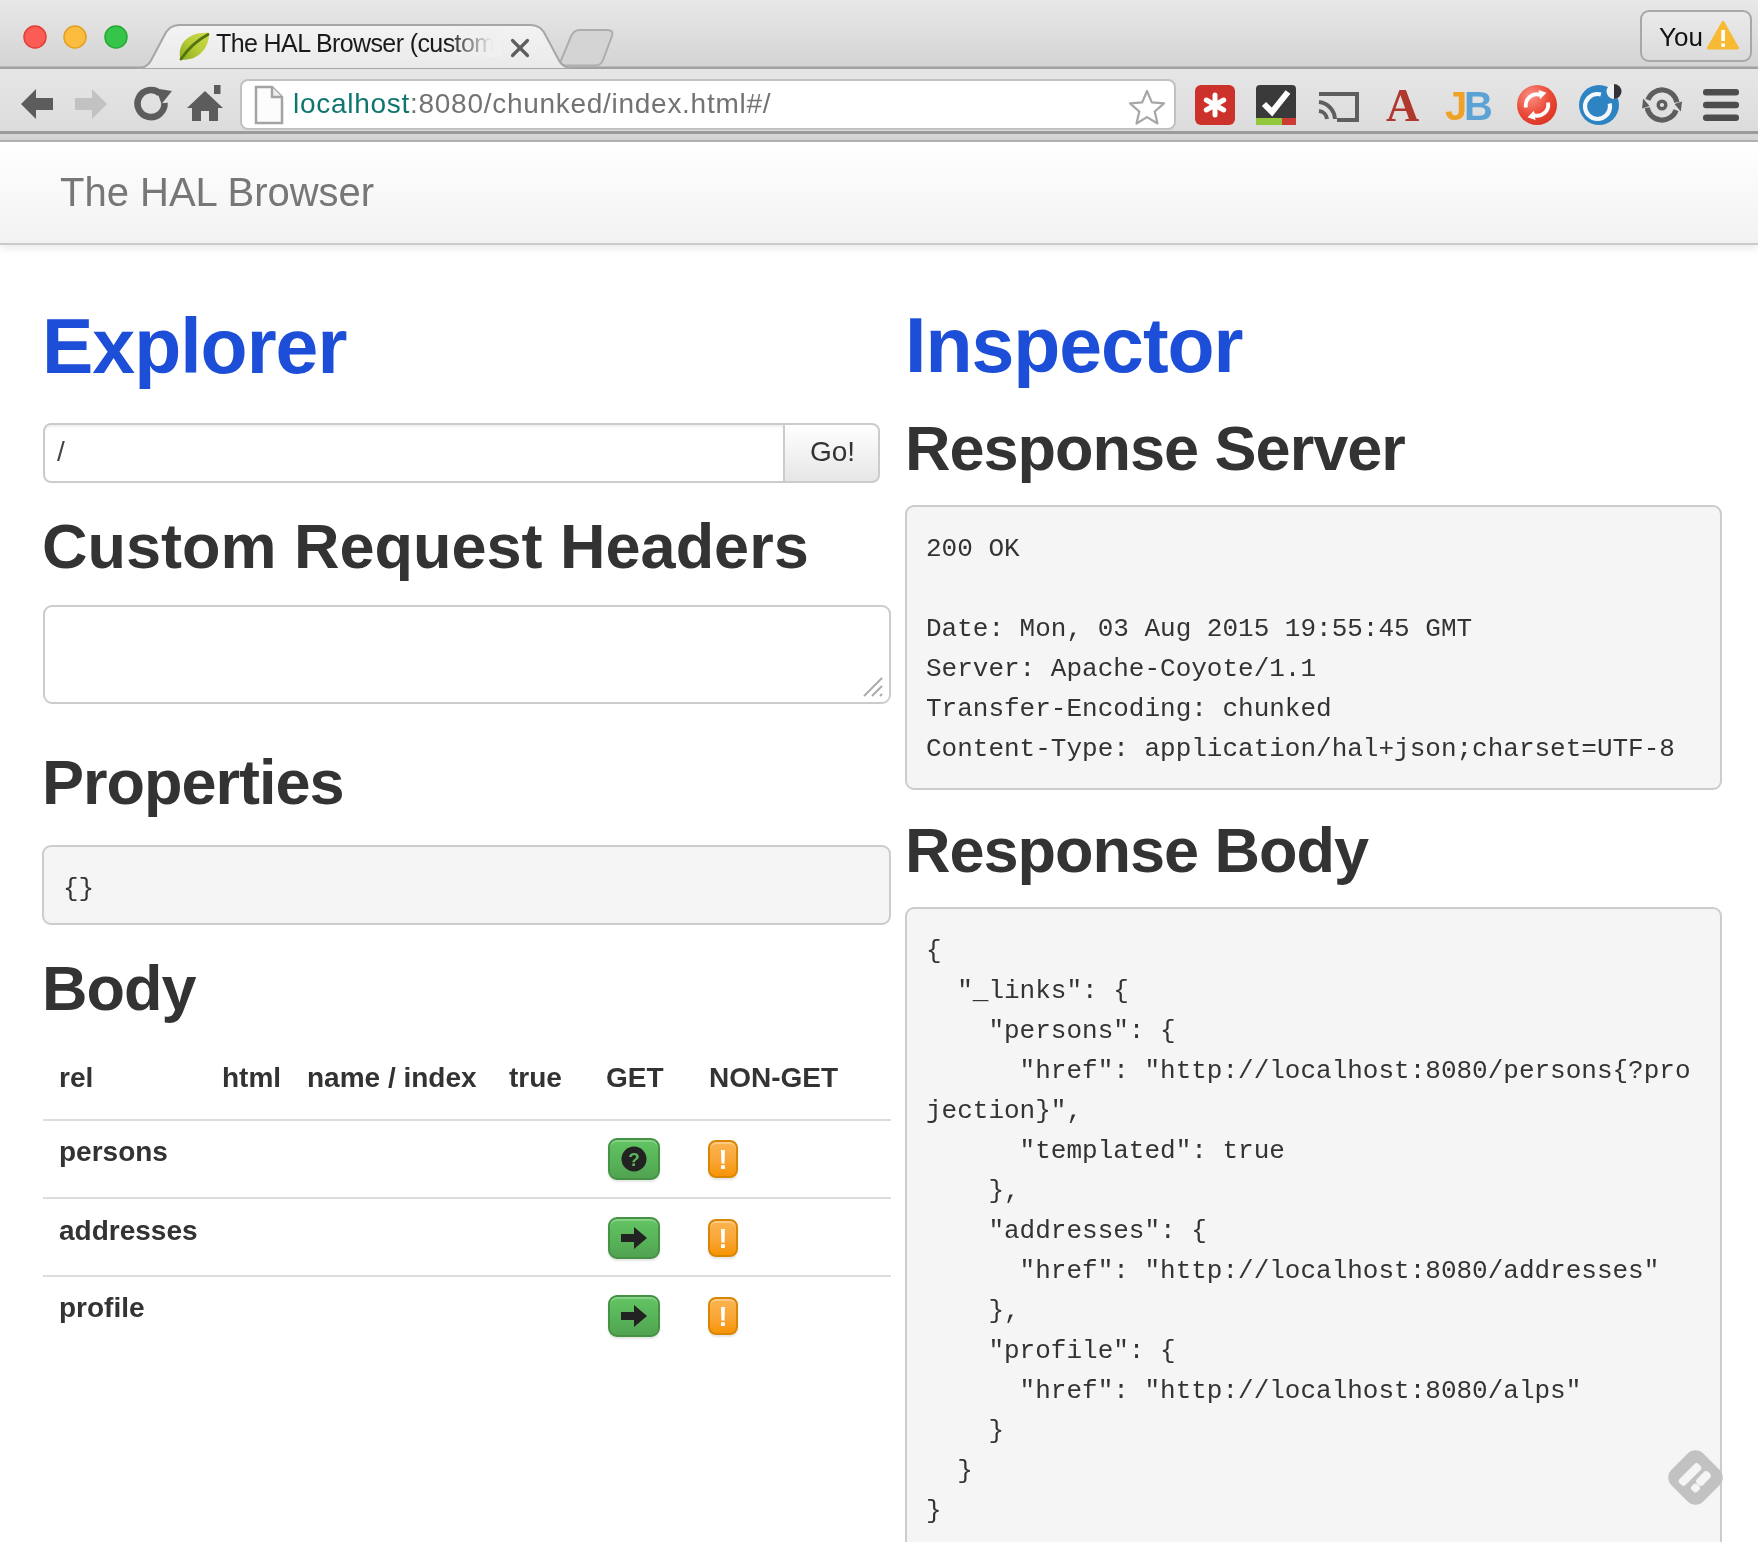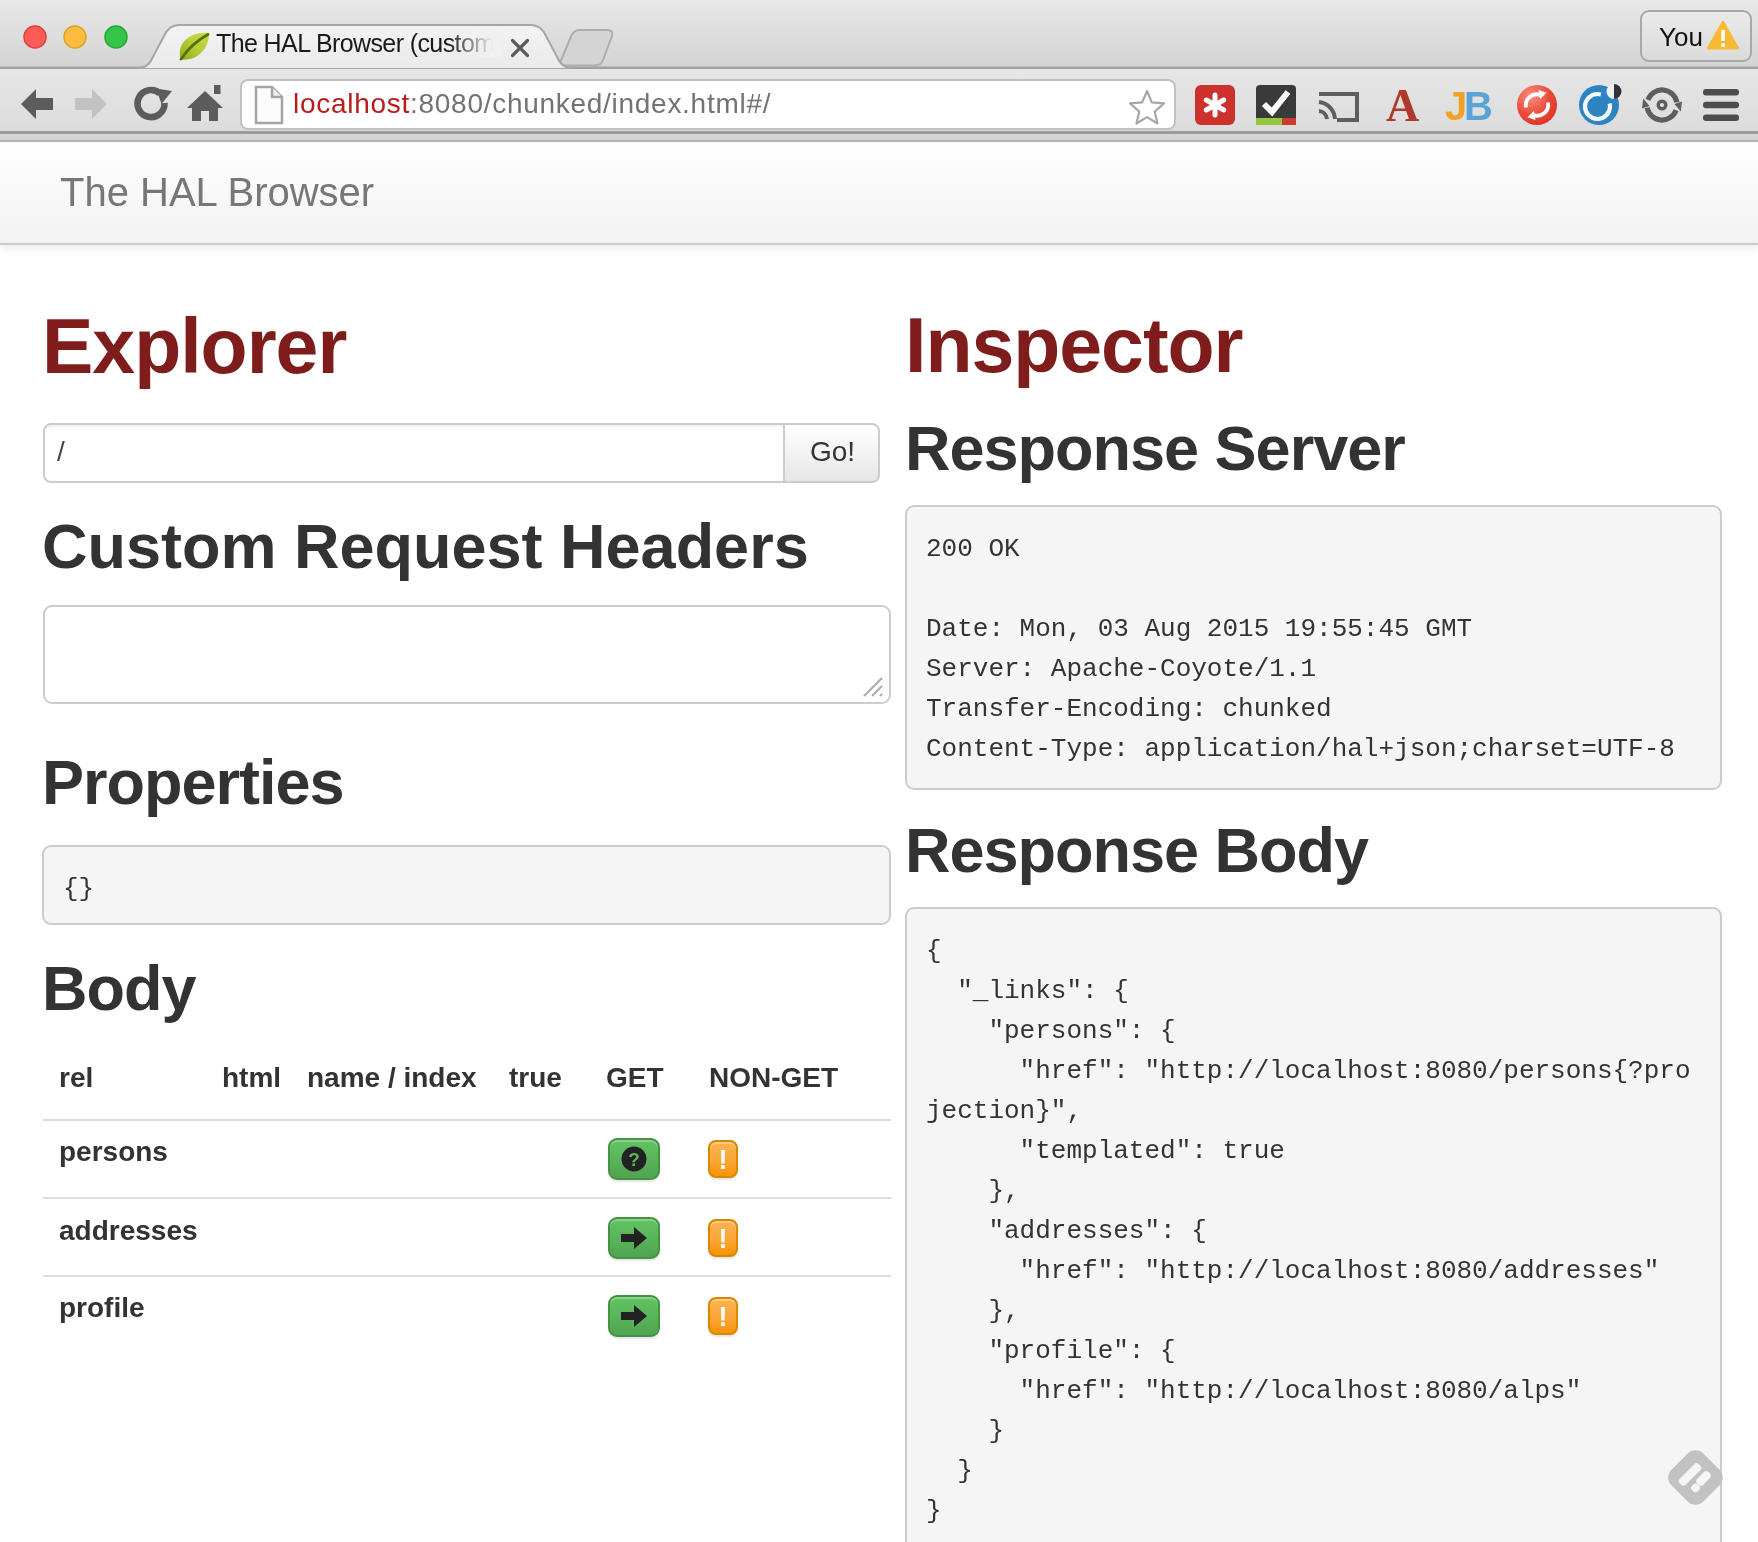--- a/index.html
+++ b/index.html
@@ -9,21 +9,21 @@
   
   #tabbar { left:0; top:0; width:1758px; height:69px;
     background:linear-gradient(#e9e8e9, #d4d3d4); }
   #toolbar { left:0; top:69px; width:1758px; height:65px;
     background:linear-gradient(#e7e6e7, #dddcdd); border-bottom:3px solid #9c9b9c; }
   #understrip { left:0; top:134px; width:1758px; height:6px; background:#d7d6d7; }
   
   #navbar { left:0; top:140px; width:1758px; height:105px;
     background:linear-gradient(#ffffff, #f2f2f2); border-top:2px solid #b2b1b2;
     border-bottom:2px solid #cacaca; box-shadow:0 3px 8px rgba(0,0,0,0.09); }
-  .h1 { font-size:77px; font-weight:bold; color:#7f1d1d; line-height:80px; letter-spacing:-1px; }
+  .h1 { font-size:77px; font-weight:bold; color:#1d4ed8; line-height:80px; letter-spacing:-1px; }
   .h2 { font-size:63px; font-weight:bold; color:#333; line-height:66px; letter-spacing:-1px; }
   .mono { font-family:"Liberation Mono", monospace; font-size:26px; line-height:40px; color:#333; }
   .prebox { background:#f5f5f5; border:2px solid #ccc; border-radius:9px; }
   .cell { font-size:28px; font-weight:bold; color:#333; line-height:40px; }
   .gbtn { position:absolute; width:52px; height:42px; border-radius:9px;
     background:linear-gradient(#62c462, #57b257 60%, #51a351);
     border:2px solid #459245; box-shadow:inset 0 2px 0 rgba(255,255,255,.25), 0 2px 2px rgba(0,0,0,.1); }
   .obtn { position:absolute; width:30px; height:38px; border-radius:8px;
     background:linear-gradient(#fbb450, #f9a637 55%, #f89406);
     border:2px solid #d88702; box-shadow:inset 0 2px 0 rgba(255,255,255,.3), 0 2px 2px rgba(0,0,0,.1);
@@ -96,21 +96,21 @@
     <rect x="214" y="16" width="6.5" height="9"></rect>
   </g>
   <rect x="201" y="42" width="8" height="10" fill="#e3e2e3"></rect>
 </svg>
 
 <div class="abs" style="left:240px; top:79px; width:936px; height:51px; background:#fff; border:2px solid #c2c1c2; border-radius:8px;"></div>
 <svg class="abs" style="left:252px; top:84px" width="36" height="42">
   <path d="M4,3 h16 l10,10 v26 h-26 z" fill="#fcfcfc" stroke="#a5a4a5" stroke-width="2.5"></path>
   <path d="M20,3 v10 h10" fill="#eee" stroke="#a5a4a5" stroke-width="2.5"></path>
 </svg>
-<div class="abs" style="left:293px; top:90px; font-size:28px; letter-spacing:0.72px; line-height:28px; white-space:nowrap;"><span style="color:#b91c1c;text-align:center;">localhost</span><span style="color:#737373;">:8080/chunked/index.html#/</span></div>
+<div class="abs" style="left:293px; top:90px; font-size:28px; letter-spacing:0.72px; line-height:28px; white-space:nowrap;"><span style="color:#0f766e;text-align:center;">localhost</span><span style="color:#737373;">:8080/chunked/index.html#/</span></div>
 <svg class="abs" style="left:1128px; top:88px" width="38" height="38">
   <path d="M19,3 l4.8,11.4 12.2,1 -9.3,8.1 2.8,12 -10.5,-6.4 -10.5,6.4 2.8,-12 -9.3,-8.1 12.2,-1 z" fill="none" stroke="#a7a6a7" stroke-width="2.2" stroke-linejoin="round"></path>
 </svg>
 
 <svg class="abs" style="left:1190px; top:80px" width="560" height="52">
   <defs>
     <radialGradient id="redg" cx="0.35" cy="0.28" r="0.85">
       <stop offset="0" stop-color="#fa9183"></stop>
         <stop offset="0.55" stop-color="#ea4a38"></stop>
         <stop offset="1" stop-color="#d6301f"></stop>

